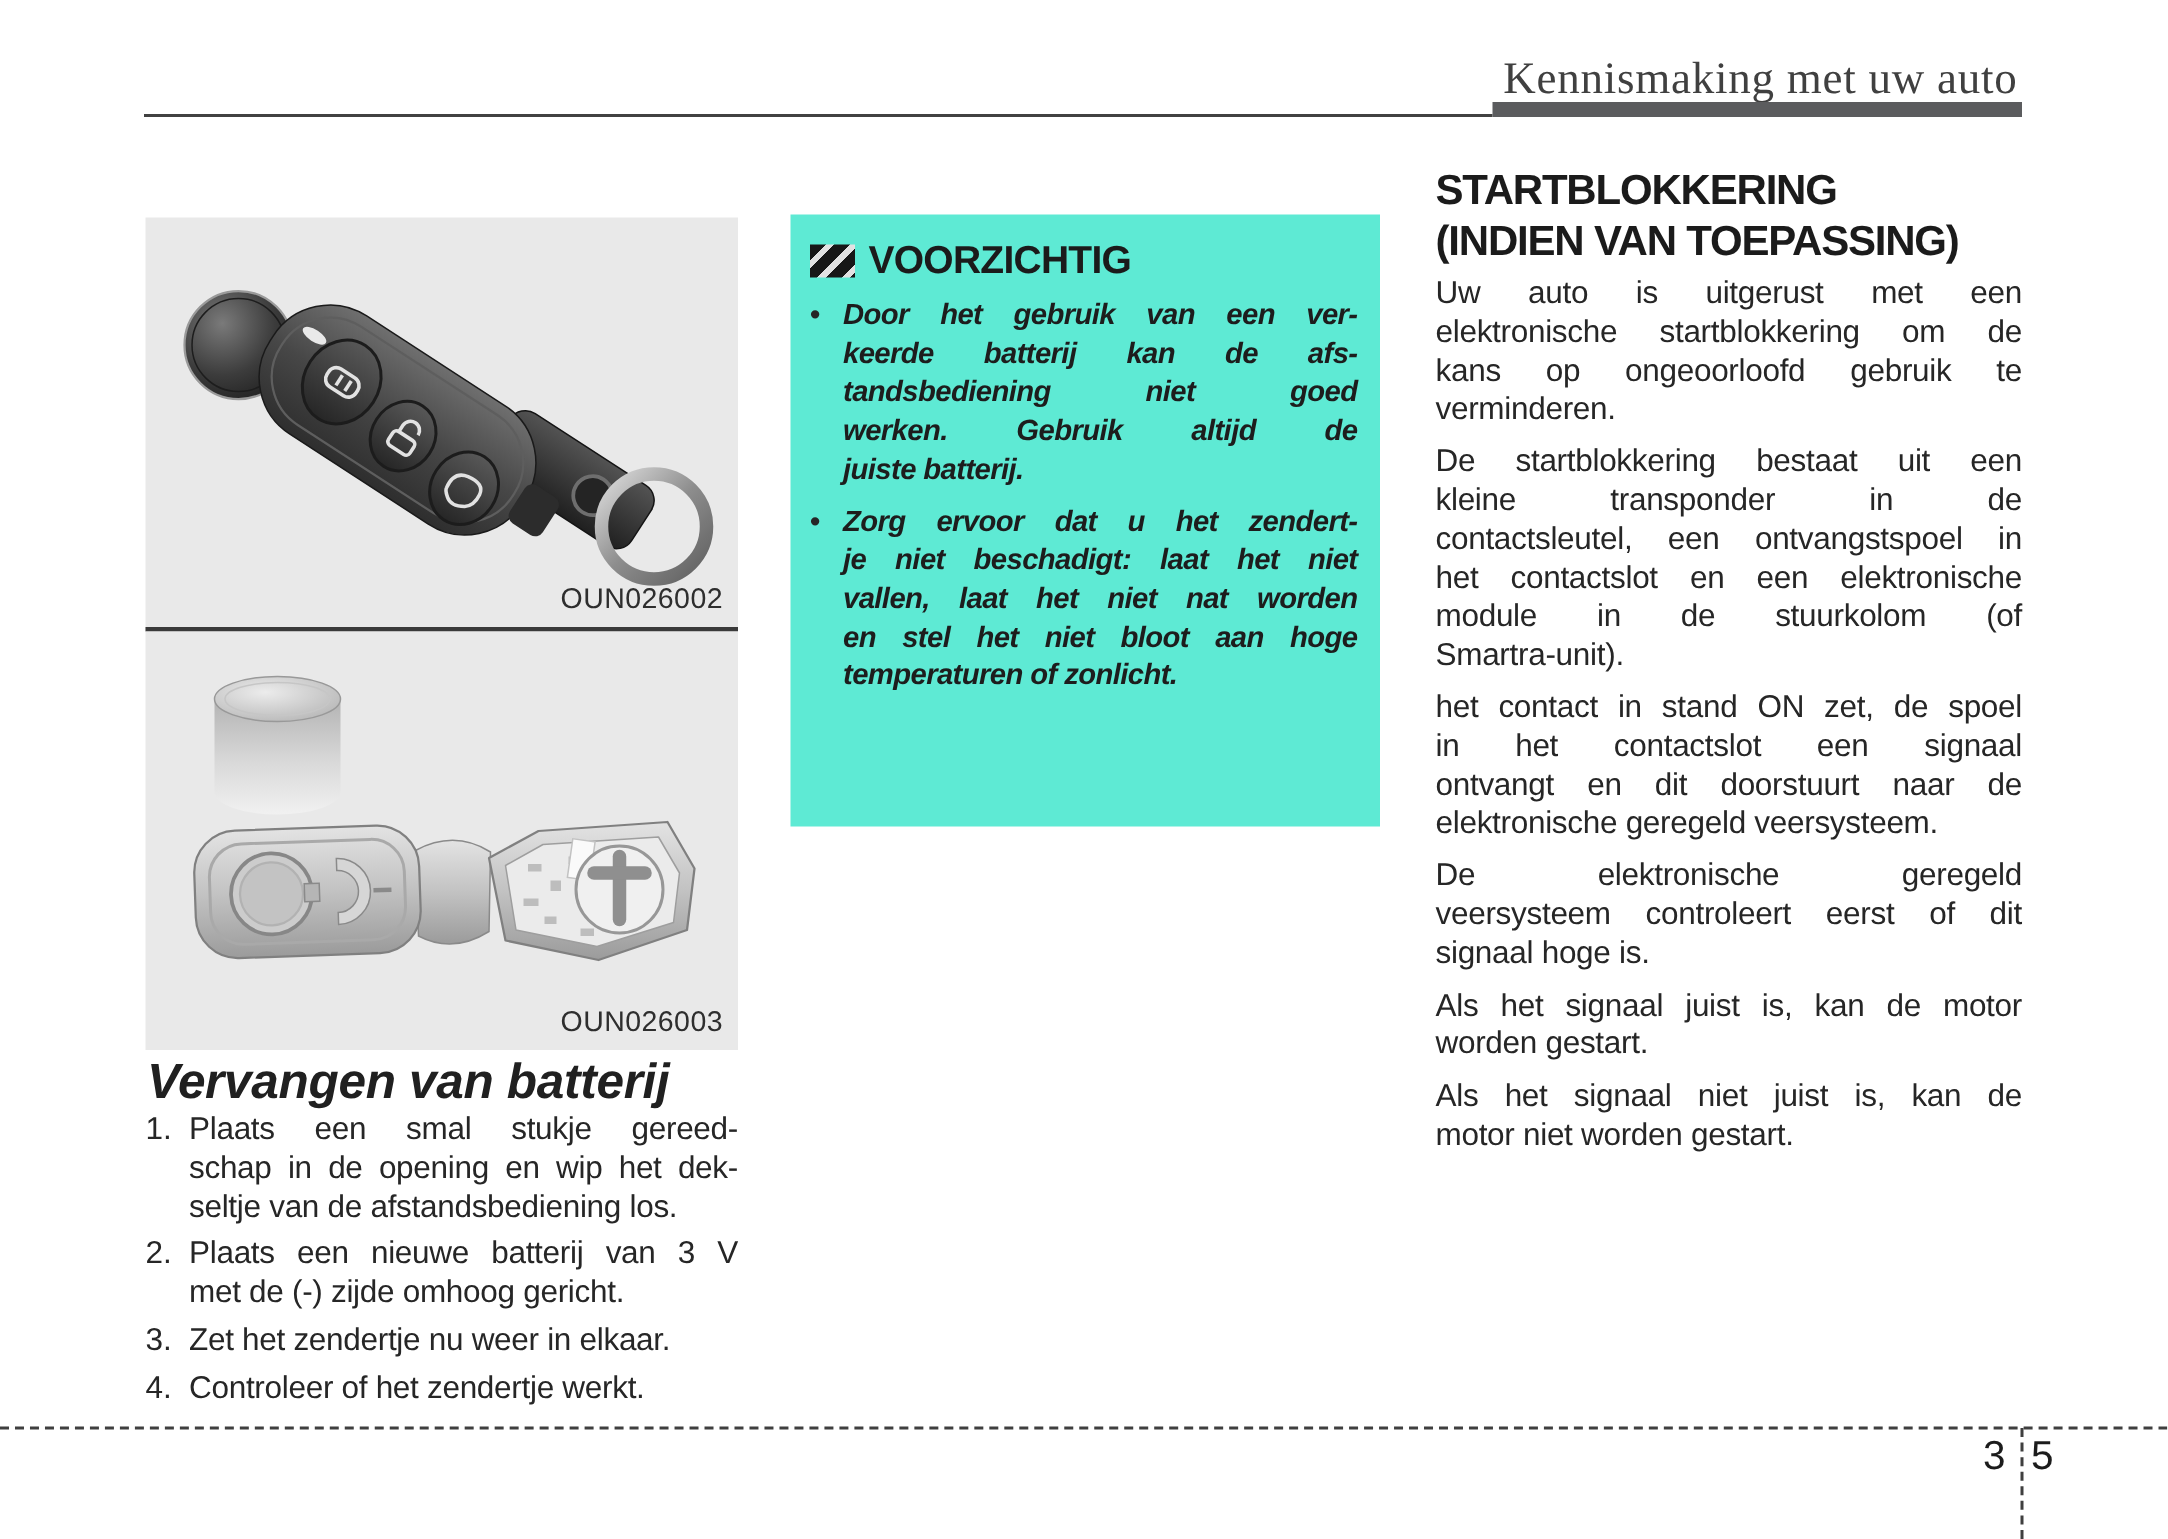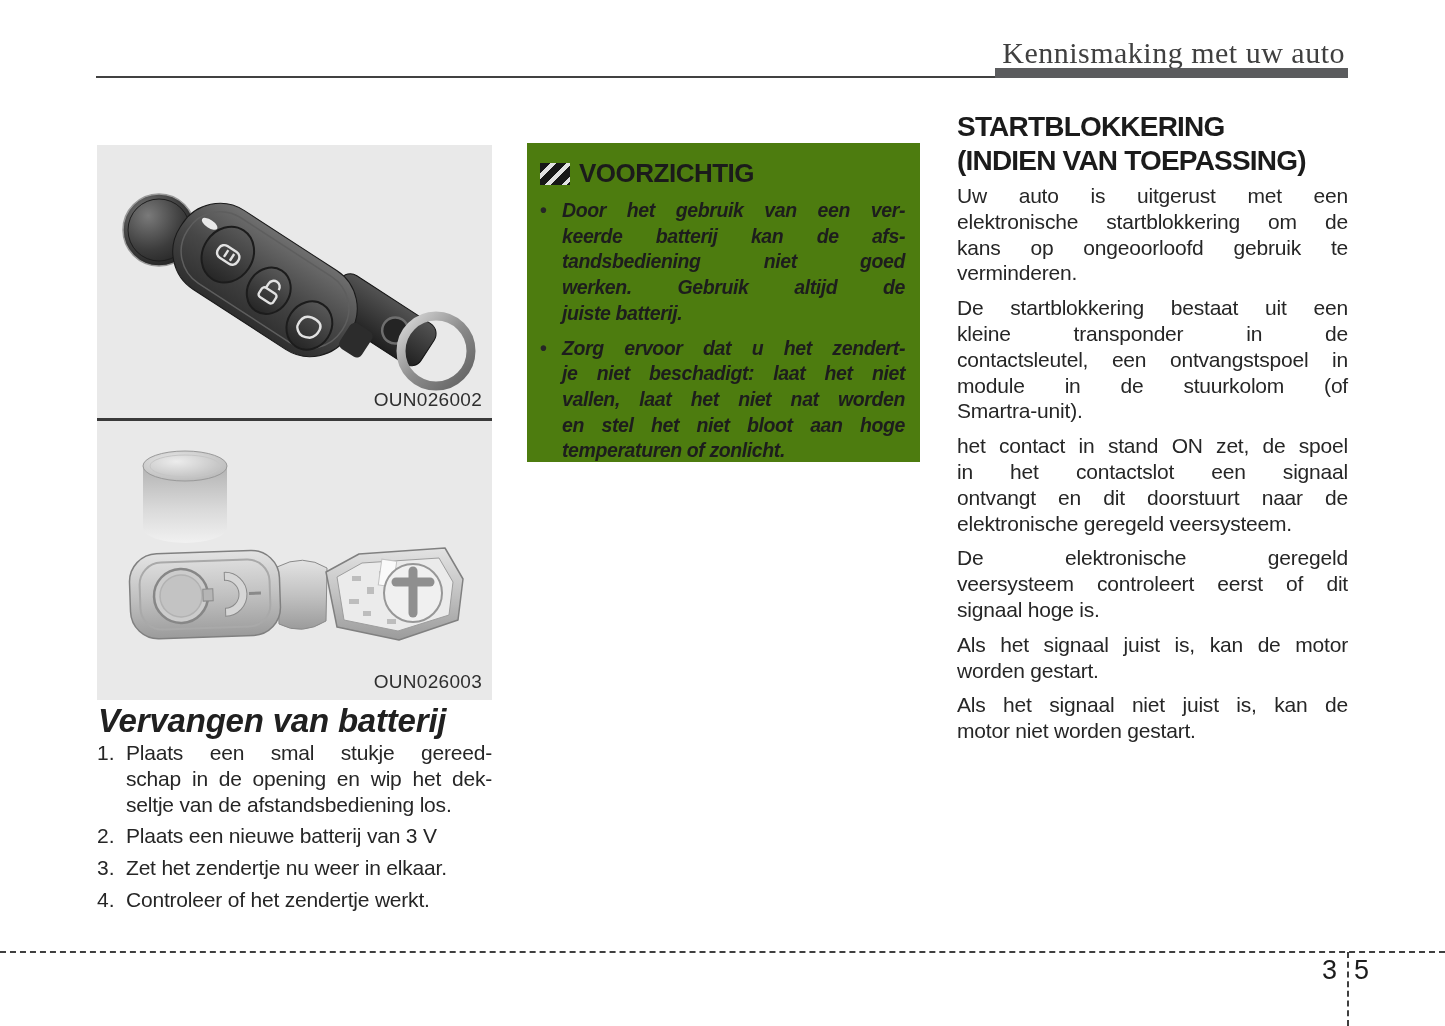--- a/index.html
+++ b/index.html
@@ -26,21 +26,21 @@
 
   
   .battery-heading{position:absolute;left:98px;top:702px;font-size:33px;font-weight:bold;
      font-style:italic;color:#202020;letter-spacing:-0.2px;}
   .steps{position:absolute;left:97px;top:740px;width:395px;}
   .step{display:flex;margin-bottom:6px;}
   .step-num{width:29px;flex:none;font-size:21px;line-height:25.8px;}
   .step-text{flex:1;font-size:21px;line-height:25.8px;letter-spacing:-0.2px;}
 
   
-  .caution{position:absolute;left:527px;top:143px;width:393px;height:319px;background:#4d7c0f;box-sizing:border-box;
+  .caution{position:absolute;left:527px;top:143px;width:393px;height:408px;background:#5eead4;box-sizing:border-box;
      padding:15px 15px 0 13px;}
   .caution-head{display:flex;align-items:center;gap:9px;margin-bottom:9px;}
   .caution-icon{width:30px;height:22px;flex:none;
      background:repeating-linear-gradient(135deg,#171717 0 7.5px,#e2e2e2 7.5px 11.5px);}
   .caution-title{font-size:26px;font-weight:bold;color:#1b1b1b;letter-spacing:-0.5px;}
   .caution-bullet{display:flex;margin-bottom:9px;}
   .bullet-marker{width:22px;flex:none;font-size:19.5px;font-weight:bold;line-height:25.7px;}
   .bullet-text{flex:1;font-size:19.5px;font-weight:bold;font-style:italic;line-height:25.7px;
      letter-spacing:-0.4px;color:#1d1d1d;}
 
@@ -180,20 +180,21 @@
       <div class="step-text just">
           <div class="tline">Plaats een smal stukje gereed-</div>
           <div class="tline">schap in de opening en wip het dek-</div>
           <div class="tline">seltje van de afstandsbediening los.</div>
         </div>
     </div>
     <div class="step">
       <div class="step-num">2.</div>
       <div class="step-text just">
           <div class="tline">Plaats een nieuwe batterij van 3 V</div>
+          <div class="tline">met de (-) zijde omhoog gericht.</div>
         </div>
     </div>
     <div class="step">
       <div class="step-num">3.</div>
       <div class="step-text just">
           <div class="tline">Zet het zendertje nu weer in elkaar.</div>
         </div>
     </div>
     <div class="step">
       <div class="step-num">4.</div>
@@ -238,20 +239,21 @@
     <div class="para just">
         <div class="tline">Uw auto is uitgerust met een</div>
         <div class="tline">elektronische startblokkering om de</div>
         <div class="tline">kans op ongeoorloofd gebruik te</div>
         <div class="tline">verminderen.</div>
       </div>
     <div class="para just">
         <div class="tline">De startblokkering bestaat uit een</div>
         <div class="tline">kleine transponder in de</div>
         <div class="tline">contactsleutel, een ontvangstspoel in</div>
+        <div class="tline">het contactslot en een elektronische</div>
         <div class="tline">module in de stuurkolom (of</div>
         <div class="tline">Smartra-unit).</div>
       </div>
     <div class="para just">
         <div class="tline">het contact in stand ON zet, de spoel</div>
         <div class="tline">in het contactslot een signaal</div>
         <div class="tline">ontvangt en dit doorstuurt naar de</div>
         <div class="tline">elektronische geregeld veersysteem.</div>
       </div>
     <div class="para just">

